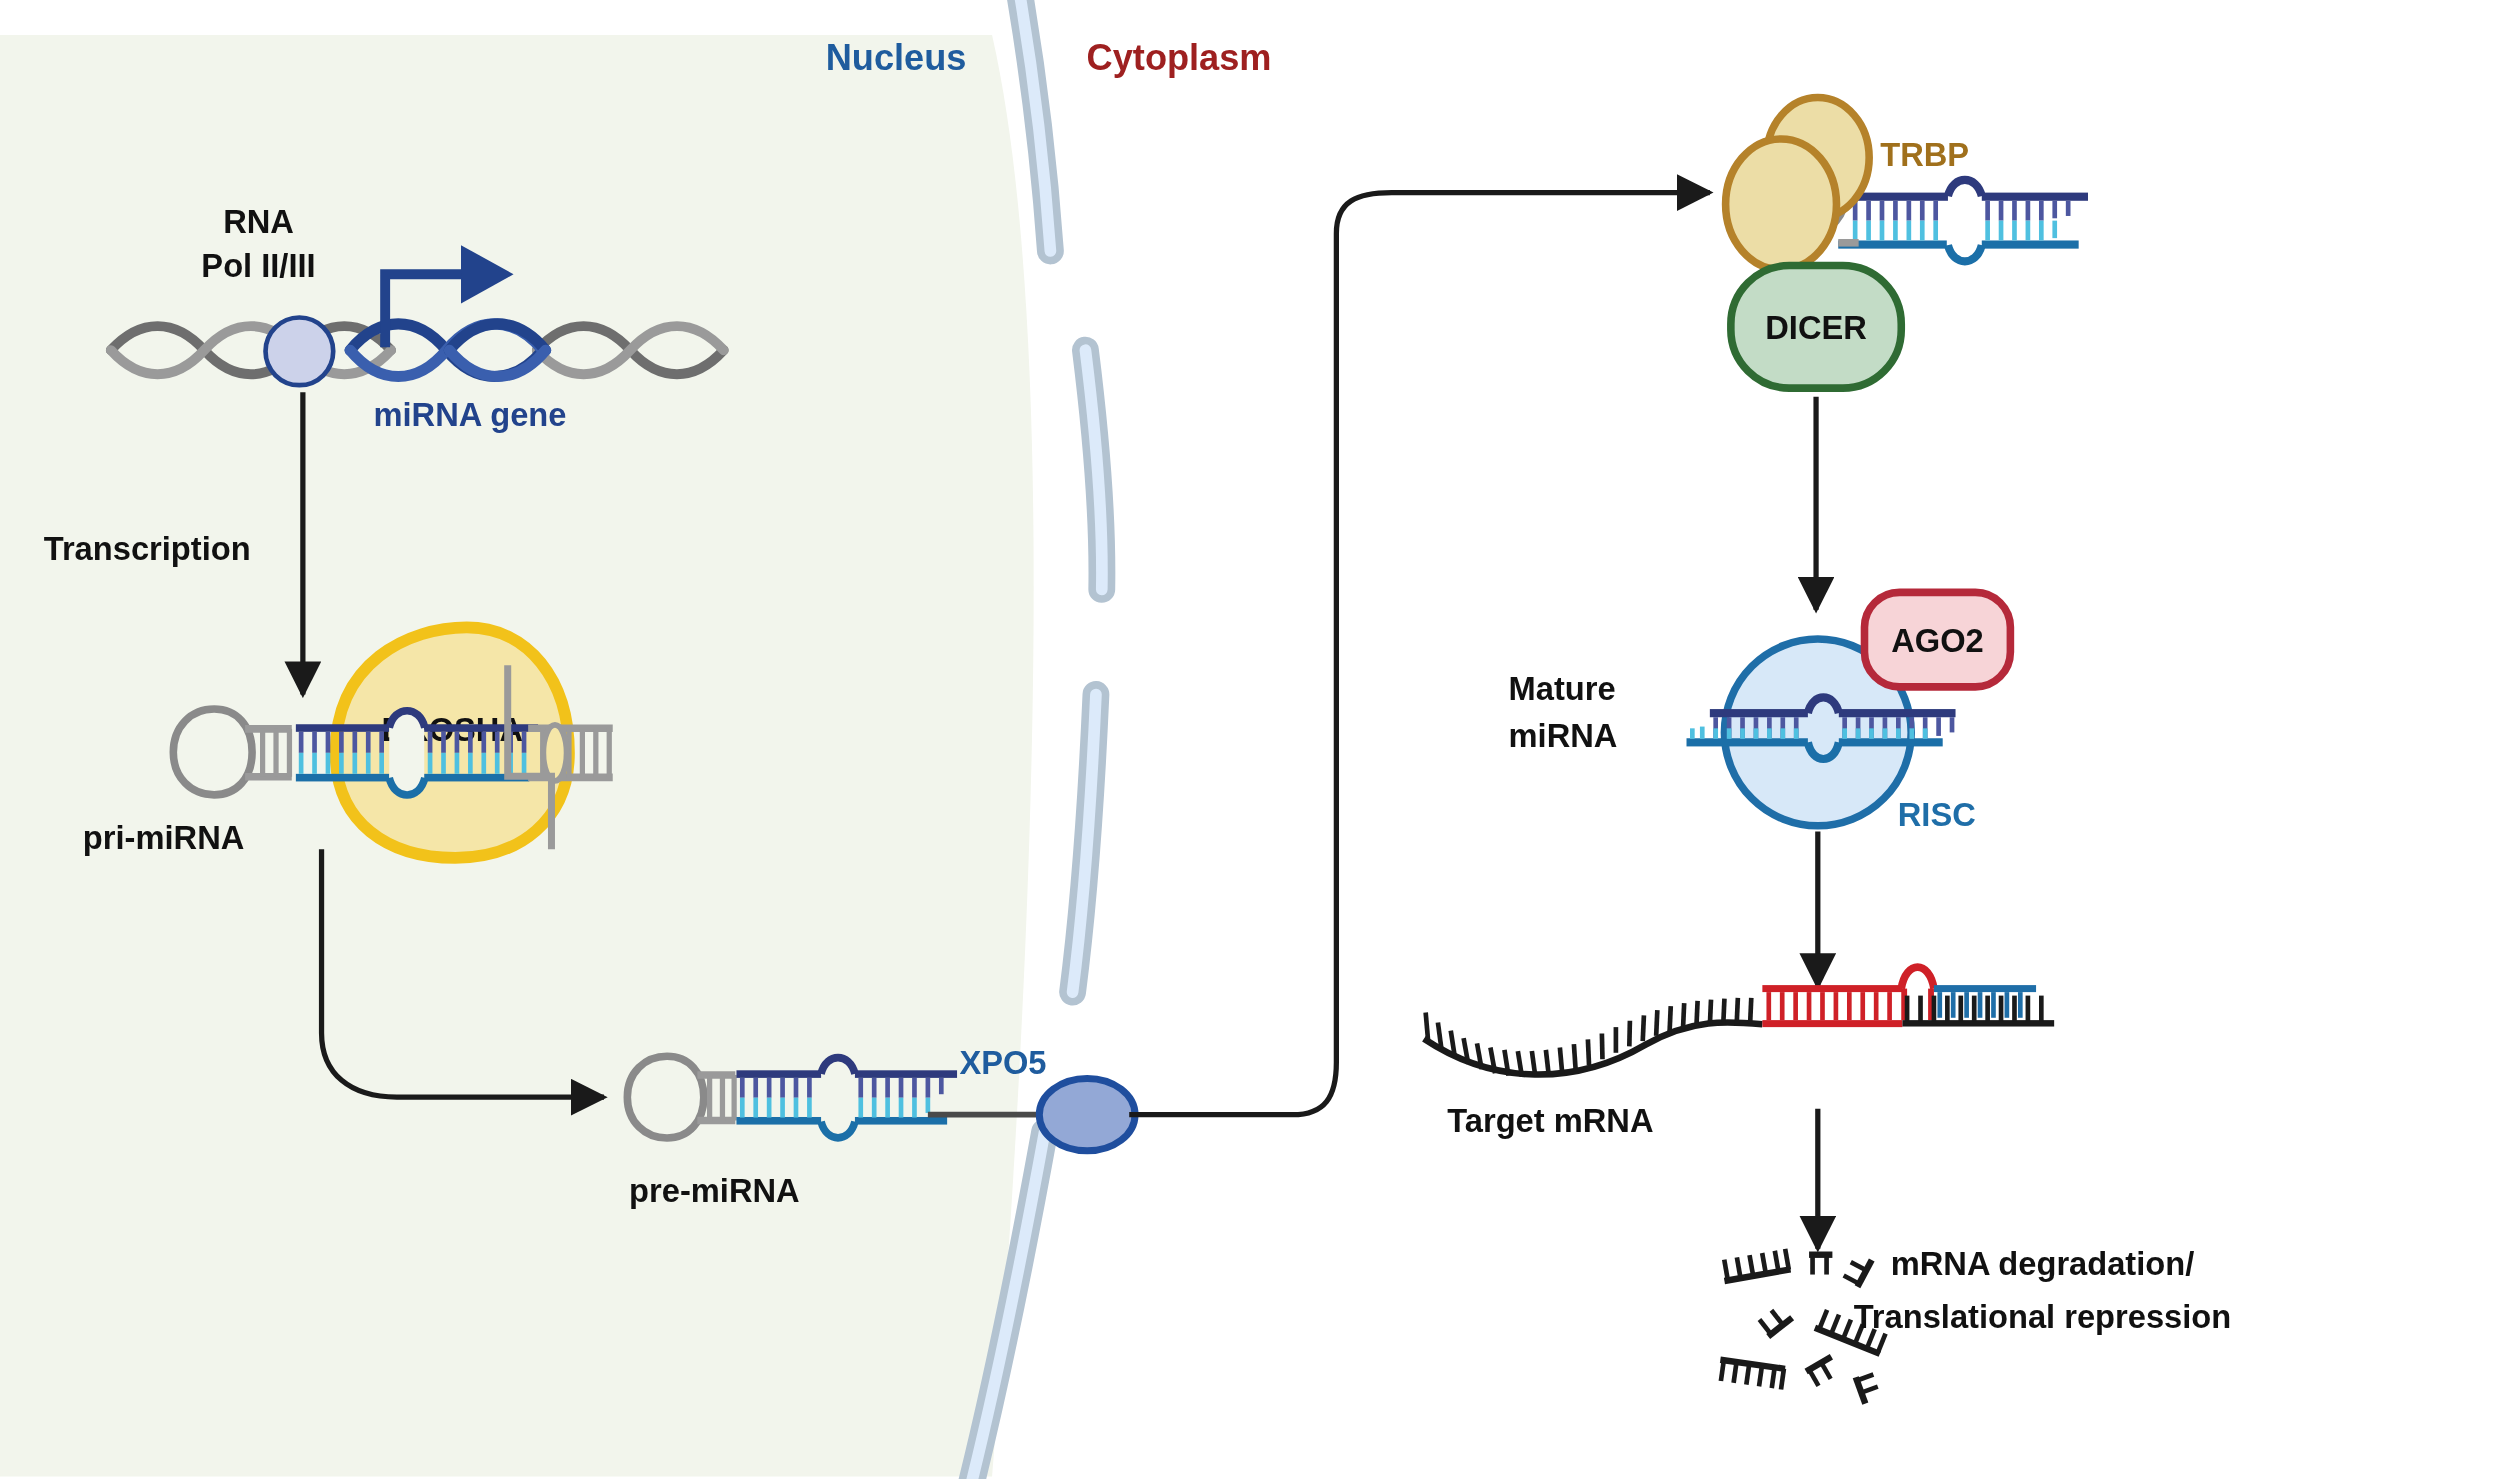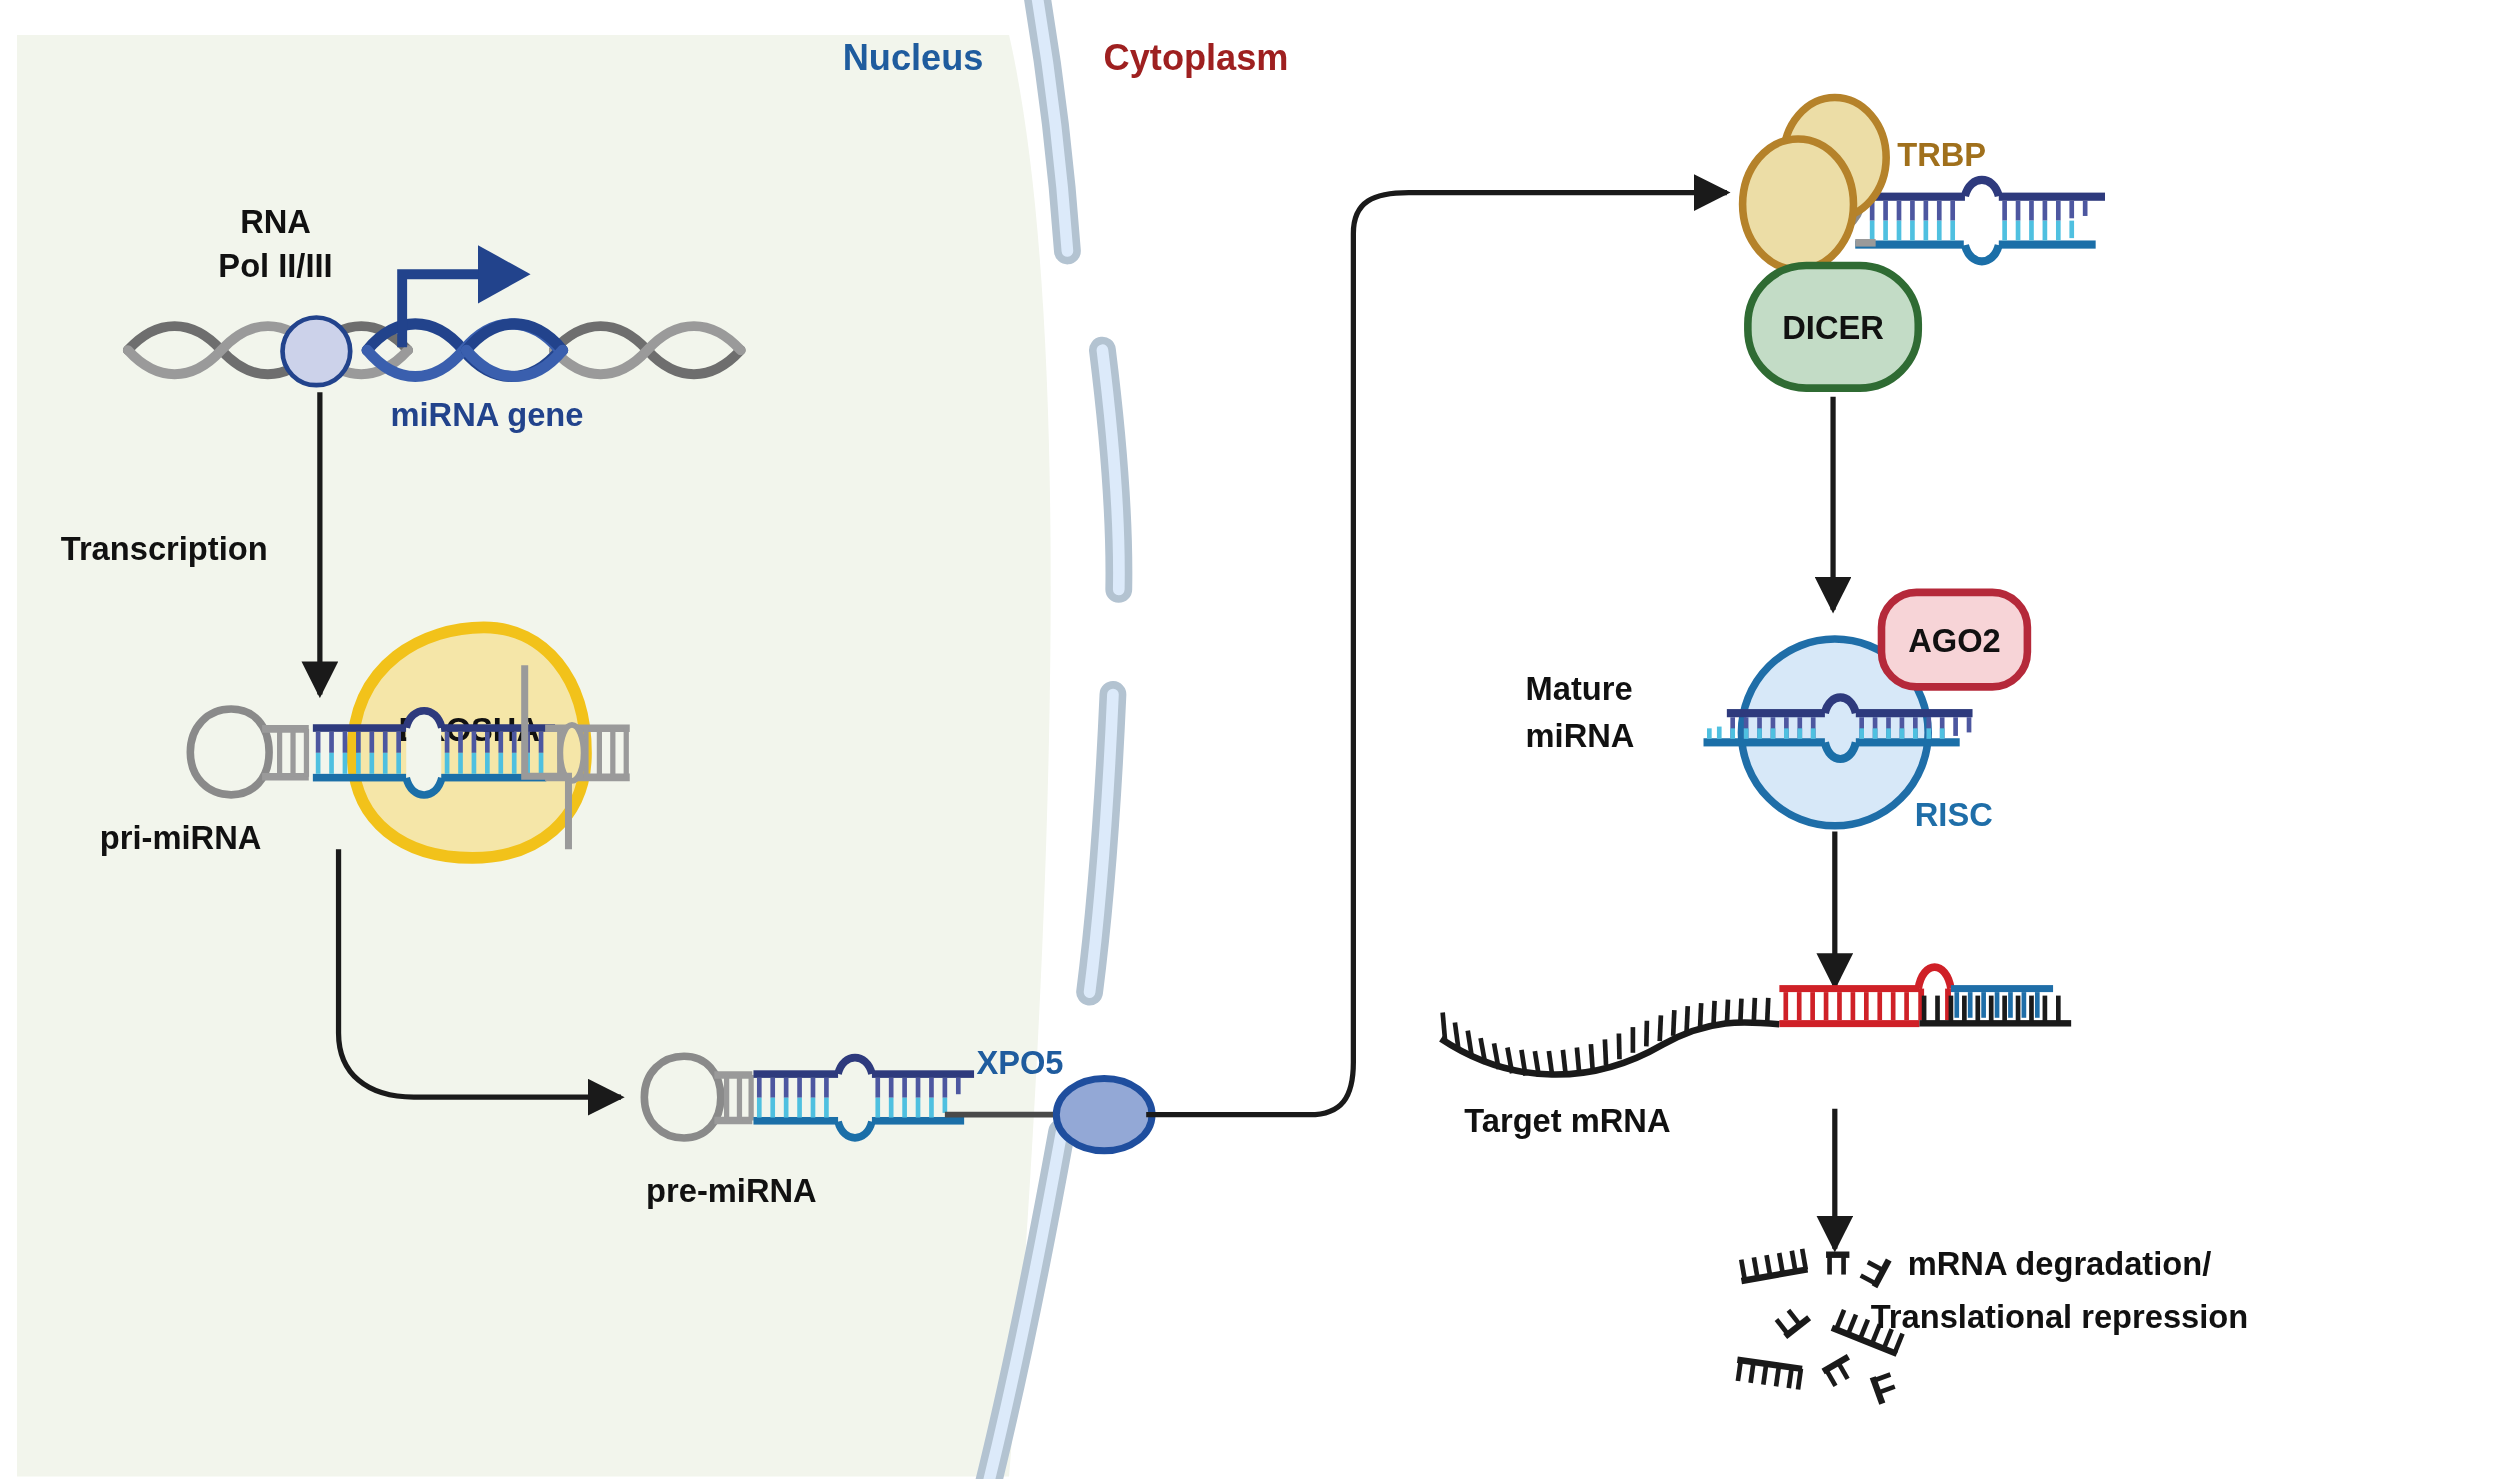--- a/index.html
+++ b/index.html
@@ -1,18 +1,18 @@
 <!DOCTYPE html>
 <html style="font-size:9.3px"><head>
 <meta charset="utf-8">
 <style>
   html,body{margin:0;padding:0;background:#ffffff;}
   body{width:2500px;height:1480px;position:relative;overflow:hidden;
        font-family:"Liberation Sans",sans-serif;}
-  #stage{position:absolute;inset:0;padding-left:17px;}
+  #stage{position:absolute;inset:0;}
   svg{display:block;}
   .lbl{font-family:"Liberation Sans",sans-serif;font-weight:bold;}
 </style>
 </head>
 <body>
 
 <div id="stage">
 <svg width="2500" height="1480" viewBox="0 0 4284 2536" xmlns="http://www.w3.org/2000/svg">
   <defs>
     <marker id="ah" viewBox="0 0 10 10" refX="9" refY="5" markerWidth="7" markerHeight="7" orient="auto-start-reverse">

